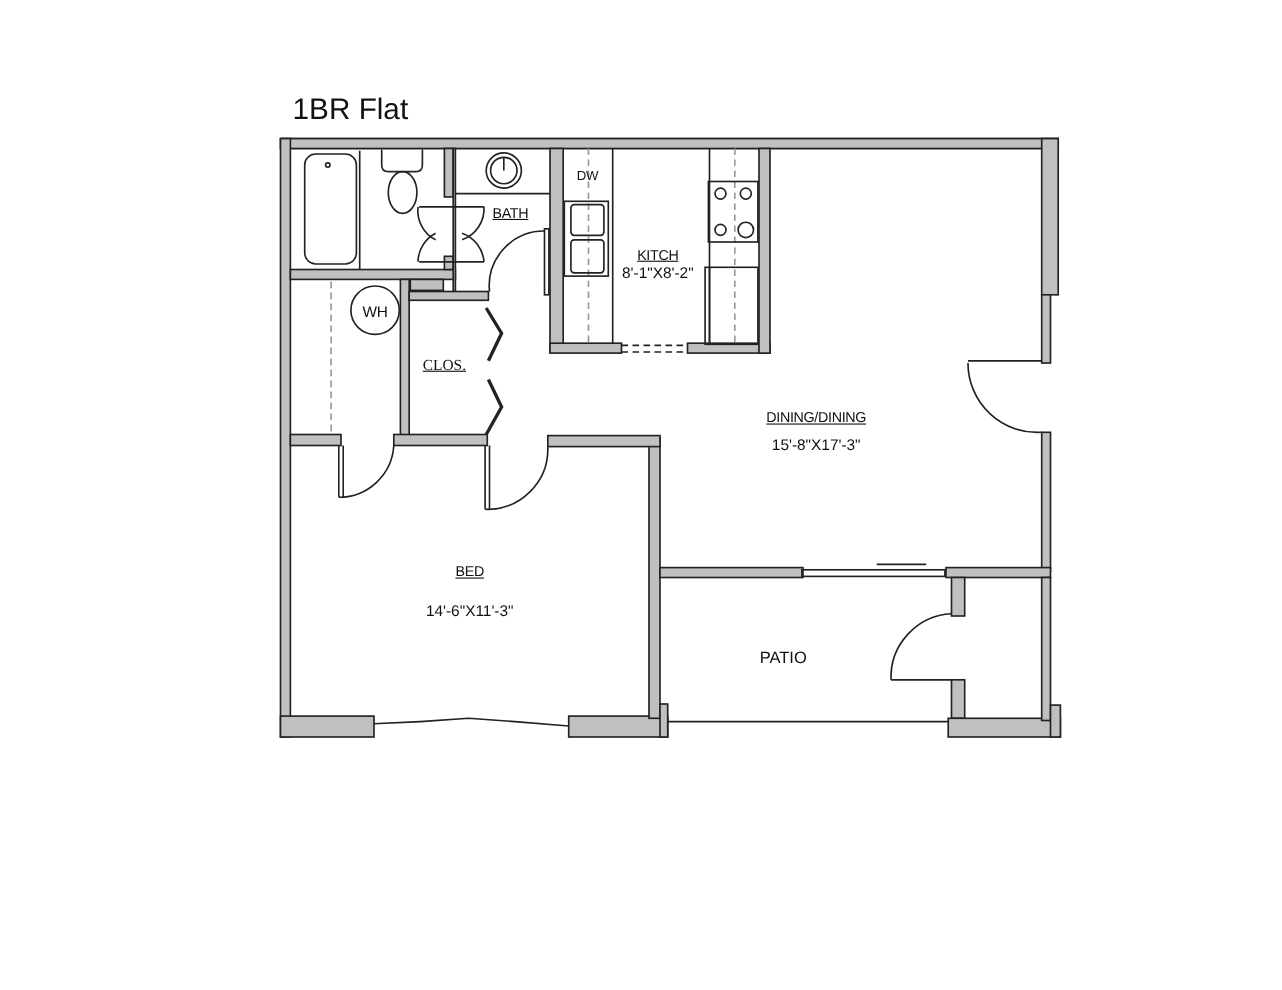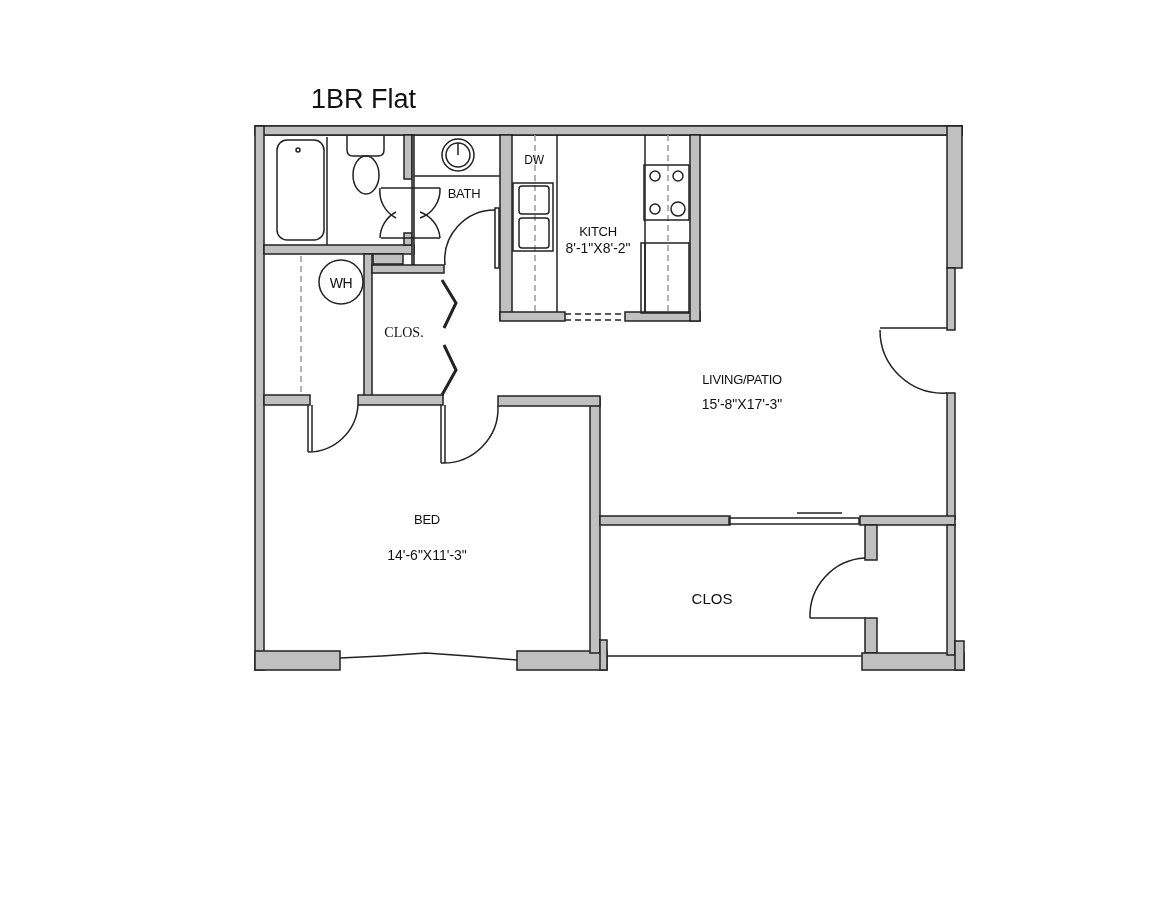--- a/index.html
+++ b/index.html
@@ -1,20 +1,20 @@
 <!DOCTYPE html>
 <html><head>
   <meta charset="utf-8">
   <style>
     html, body { margin: 0; padding: 0; background: #ffffff; }
     body { width: 1165px; height: 900px; position: relative; overflow: hidden; font-family: "Liberation Sans", sans-serif; }
-    .title { position: absolute; left: 266px; top: 84px; font-size: 27px; color: #111; font-family: "Liberation Sans", sans-serif; margin-left: 45px; }
+    .title { position: absolute; left: 266px; top: 84px; font-size: 27px; color: #111; font-family: "Liberation Sans", sans-serif; }
     svg.plan { position: absolute; left: 0; top: 0; }
     .lbl { position: absolute; font-family: "Liberation Sans", sans-serif; color: #111; white-space: nowrap; transform: translateX(-50%); }
-    .u { }
+    .u { text-decoration: underline; }
     .room-name { font-size: 13px; letter-spacing: -0.3px; }
     .room-dim { font-size: 14px; }
     .serif { font-family: "Liberation Serif", serif; font-size: 14px; }
   </style>
 </head>
 <body>
 
 <div class="title">1BR Flat</div>
 
 <svg class="plan" width="1165" height="900" viewBox="0 0 1165 900" xmlns="http://www.w3.org/2000/svg">
@@ -138,19 +138,19 @@
 
 <div class="lbl room-name" style="left:534px; top:153px; font-size:12px;">DW</div>
 
 <div class="lbl room-name u" style="left:598px; top:224px;text-align:right;">KITCH</div>
 <div class="lbl room-dim" style="left:598px; top:240px;">8'-1"X8'-2"</div>
 
 <div class="lbl room-name" style="left:341px; top:275px; font-size:14px;">WH</div>
 
 <div class="lbl serif u" style="left:404px; top:325px;">CLOS.</div>
 
-<div class="lbl room-name u" style="left:742px; top:372px;">LIVING/PATIO</div>
+<div class="lbl room-name u" style="left:742px; top:372px;">DINING/DINING</div>
 <div class="lbl room-dim" style="left:742px; top:396px;">15'-8"X17'-3"</div>
 
 <div class="lbl room-name u" style="left:427px; top:512px;">BED</div>
 <div class="lbl room-dim" style="left:427px; top:547px;">14'-6"X11'-3"</div>
 
-<div class="lbl room-dim" style="left:712px; top:590px; font-size:15px;">CLOS</div>
+<div class="lbl room-dim" style="left:712px; top:590px; font-size:15px;">PATIO</div>
 
 </body></html>

